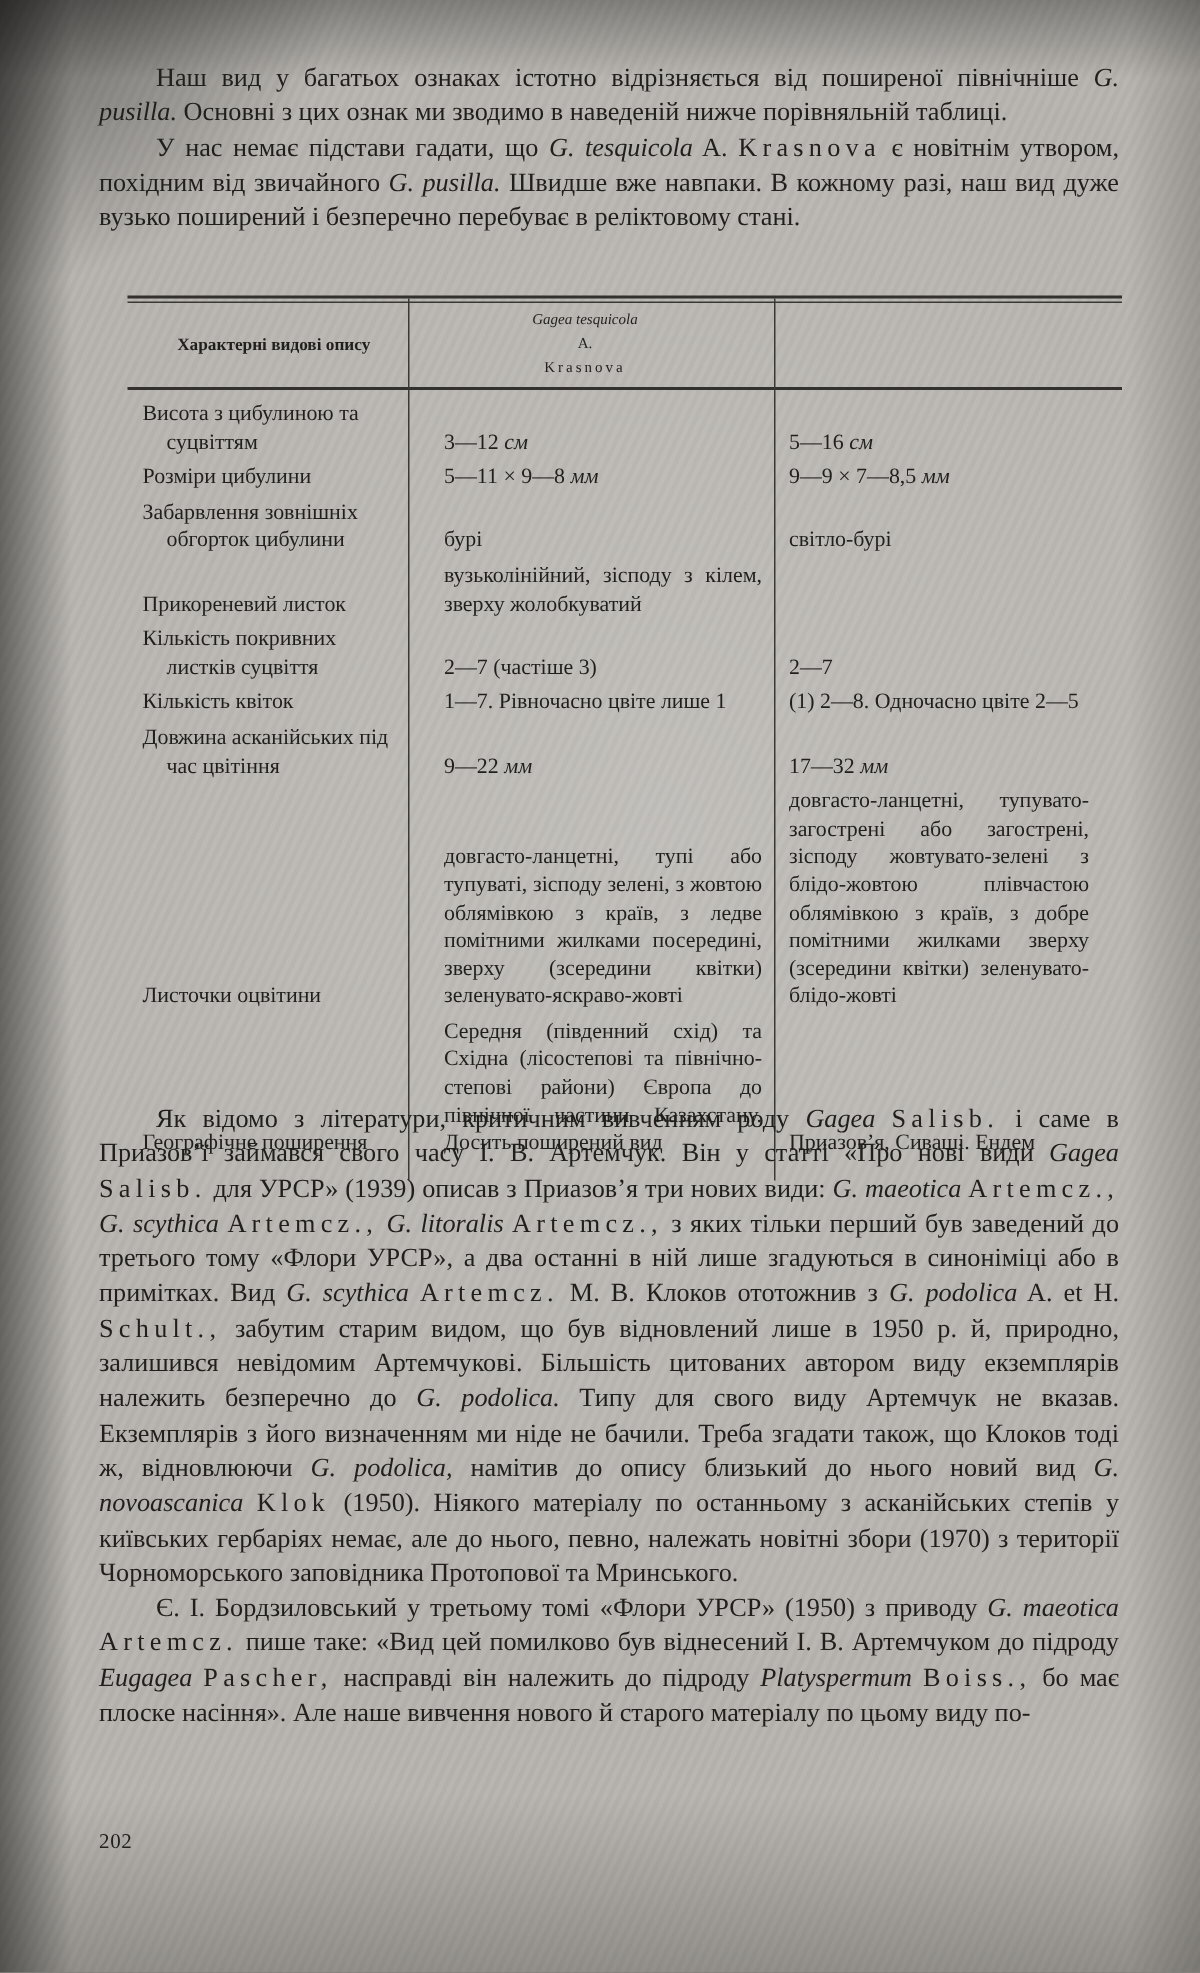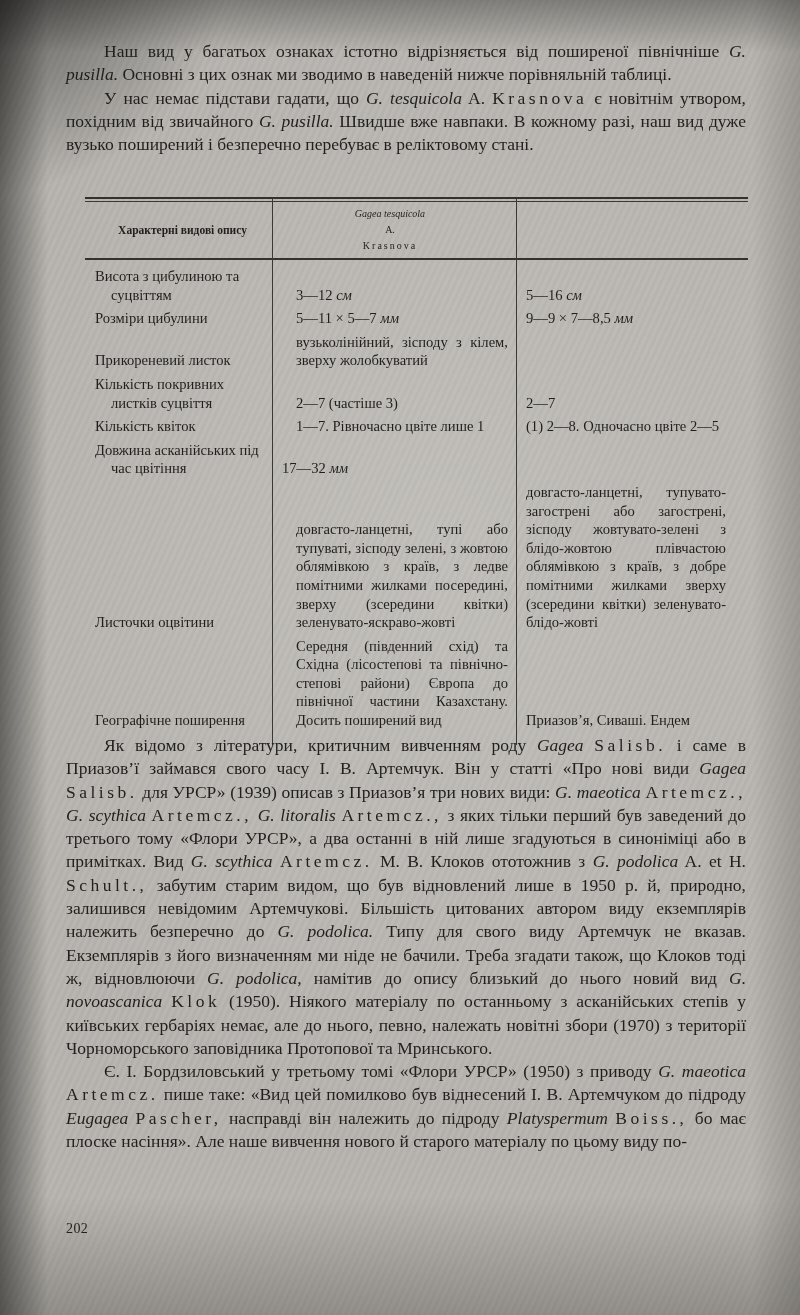--- a/index.html
+++ b/index.html
@@ -84,39 +84,45 @@
         </div>
     </div>
     <div class="t-body" id="table-body">
         <div class="t-row">
           <div class="cell c1"><span>Висота з цибулиною та суцвіттям</span></div>
           <div class="cell c2"><span>3—12 </span><span class="seg-i">см</span></div>
           <div class="cell c3"><span>5—16 </span><span class="seg-i">см</span></div>
         </div>
         <div class="t-row">
           <div class="cell c1"><span>Розміри цибулини</span></div>
-          <div class="cell c2"><span>5—11 × 5—7 </span><span class="seg-i">мм</span></div>
+          <div class="cell c2"><span>5—11 × 9—8 </span><span class="seg-i">мм</span></div>
           <div class="cell c3"><span>9—9 × 7—8,5 </span><span class="seg-i">мм</span></div>
+        </div>
+        <div class="t-row">
+          <div class="cell c1"><span>Забарвлення зовнішніх обгорток цибулини</span></div>
+          <div class="cell c2"><span>бурі</span></div>
+          <div class="cell c3"><span>світло-бурі</span></div>
         </div>
         <div class="t-row">
           <div class="cell c1"><span>Прикореневий листок</span></div>
           <div class="cell c2"><span>вузьколінійний, зісподу з кілем, зверху жолобкуватий</span></div>
         </div>
         <div class="t-row">
           <div class="cell c1"><span>Кількість покривних листків суцвіття</span></div>
           <div class="cell c2"><span>2—7 (частіше 3)</span></div>
           <div class="cell c3"><span>2—7</span></div>
         </div>
         <div class="t-row">
           <div class="cell c1"><span>Кількість квіток</span></div>
           <div class="cell c2"><span>1—7. Рівночасно цвіте лише 1</span></div>
           <div class="cell c3"><span>(1) 2—8. Одночасно цвіте 2—5</span></div>
         </div>
         <div class="t-row">
           <div class="cell c1"><span>Довжина асканійських під час цвітіння</span></div>
+          <div class="cell c2"><span>9—22 </span><span class="seg-i">мм</span></div>
           <div class="cell c3"><span>17—32 </span><span class="seg-i">мм</span></div>
         </div>
         <div class="t-row">
           <div class="cell c1"><span>Листочки оцвітини</span></div>
           <div class="cell c2"><span>довгасто-ланцетні, тупі або тупуваті, зісподу зелені, з жовтою облямівкою з країв, з ледве помітними жилками посередині, зверху (зсередини квітки) зеленувато-яскраво-жовті</span></div>
           <div class="cell c3"><span>довгасто-ланцетні, тупувато-загострені або загострені, зісподу жовтувато-зелені з блідо-жовтою плівчастою облямівкою з країв, з добре помітними жилками зверху (зсередини квітки) зеленувато-блідо-жовті</span></div>
         </div>
         <div class="t-row">
           <div class="cell c1"><span>Географічне поширення</span></div>
           <div class="cell c2"><span>Середня (південний схід) та Східна (лісостепові та північно-степові райони) Європа до північної частини Казахстану. Досить поширений вид</span></div>

